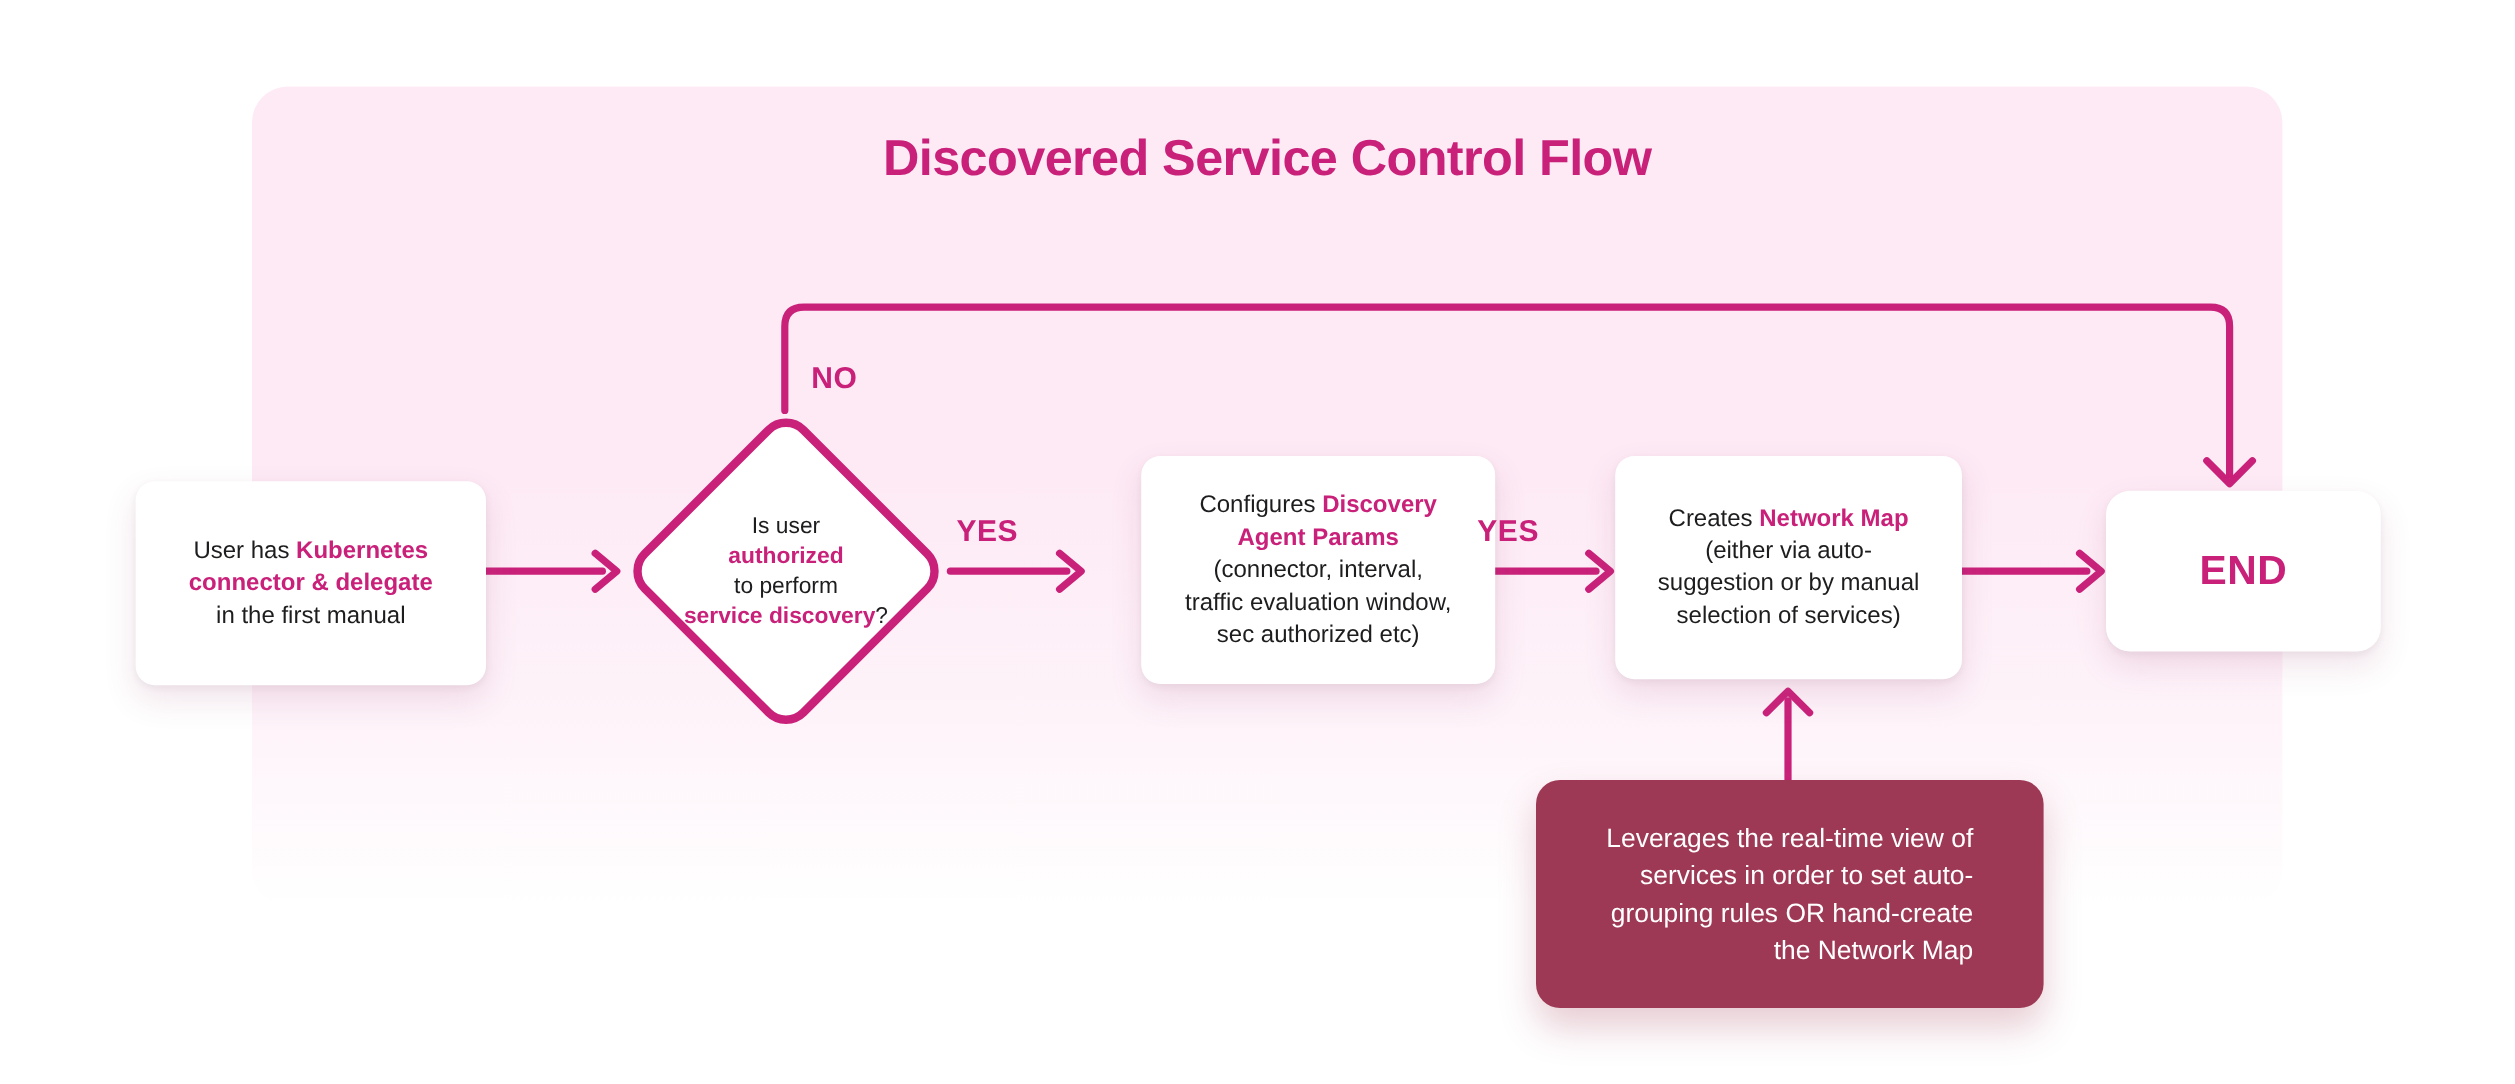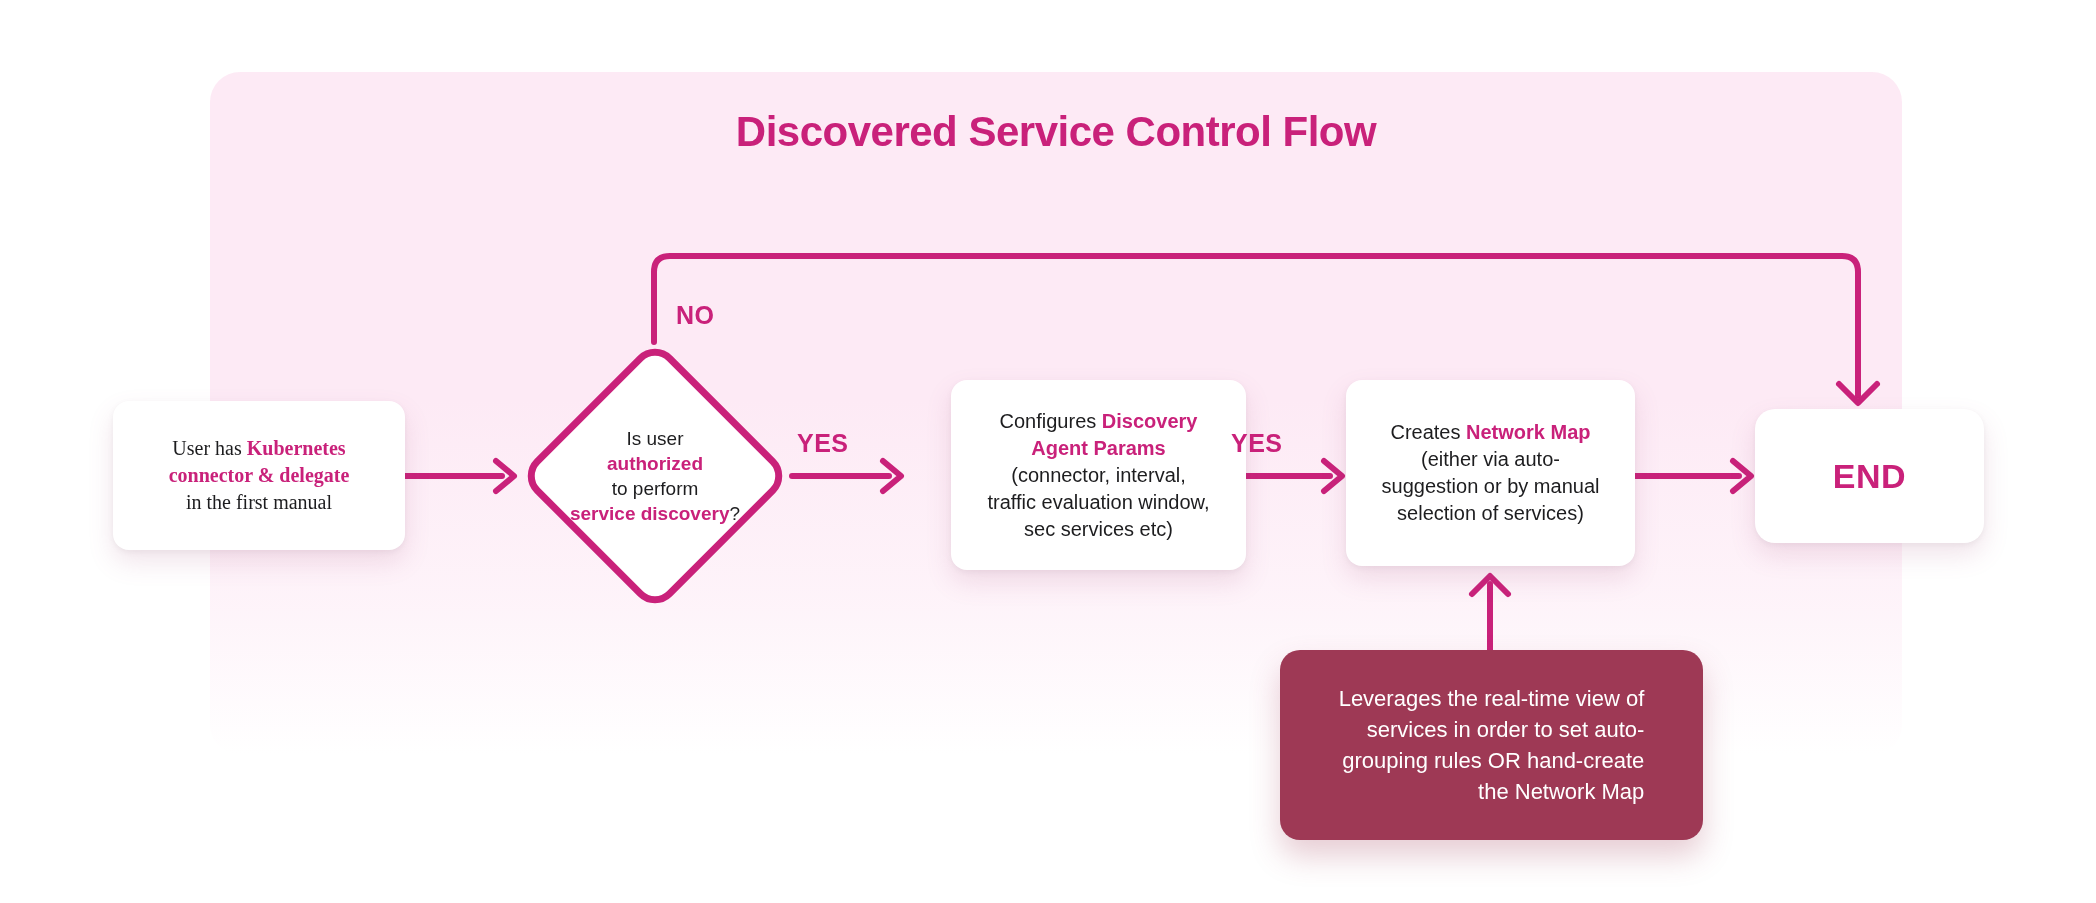--- a/index.html
+++ b/index.html
@@ -55,21 +55,21 @@
     background:var(--node-bg);
     border-radius:16px;
     box-shadow:0 12px 26px rgba(170,90,130,0.16), 0 2px 6px rgba(0,0,0,0.05);
     display:flex;
     align-items:center;
     justify-content:center;
     text-align:center;
   }
   .node .tline{line-height:27px;}
   .accent{color:var(--accent);font-weight:700;}
-  #node-start{left:113px;top:401px;width:292px;height:149px;font-size:20px;font-family:Liberation Serif, serif;}
+  #node-start{left:113px;top:401px;width:292px;height:170px;font-size:20px;}
   #node-configure{left:905px;top:380px;width:295px;height:190px;font-size:20px;margin-left:46px;}
   #node-creates{left:1346px;top:380px;width:289px;height:186px;font-size:20px;}
   #node-end{left:1755px;top:409px;width:229px;height:134px;border-radius:20px;}
   .end-label{font-size:34px;font-weight:700;letter-spacing:0.5px;color:var(--accent);}
   .diamond-shape{
     position:absolute;
     left:558px; top:379px;
     width:194px; height:194px;
     background:var(--node-bg);
     border:7px solid var(--accent);
@@ -157,21 +157,21 @@
         <div class="tline"><span class="accent">service discovery</span><span>?</span></div>
       </div>
   </div>
 
   <div class="node" id="node-configure">
     <div>
         <div class="tline"><span>Configures </span><span class="accent">Discovery</span></div>
         <div class="tline"><span class="accent">Agent Params</span></div>
         <div class="tline"><span>(connector, interval,</span></div>
         <div class="tline"><span>traffic evaluation window,</span></div>
-        <div class="tline"><span>sec services etc)</span></div>
+        <div class="tline"><span>sec authorized etc)</span></div>
       </div>
   </div>
 
   <div class="node" id="node-creates">
     <div>
         <div class="tline"><span>Creates </span><span class="accent">Network Map</span></div>
         <div class="tline"><span>(either via auto-</span></div>
         <div class="tline"><span>suggestion or by manual</span></div>
         <div class="tline"><span>selection of services)</span></div>
       </div>

